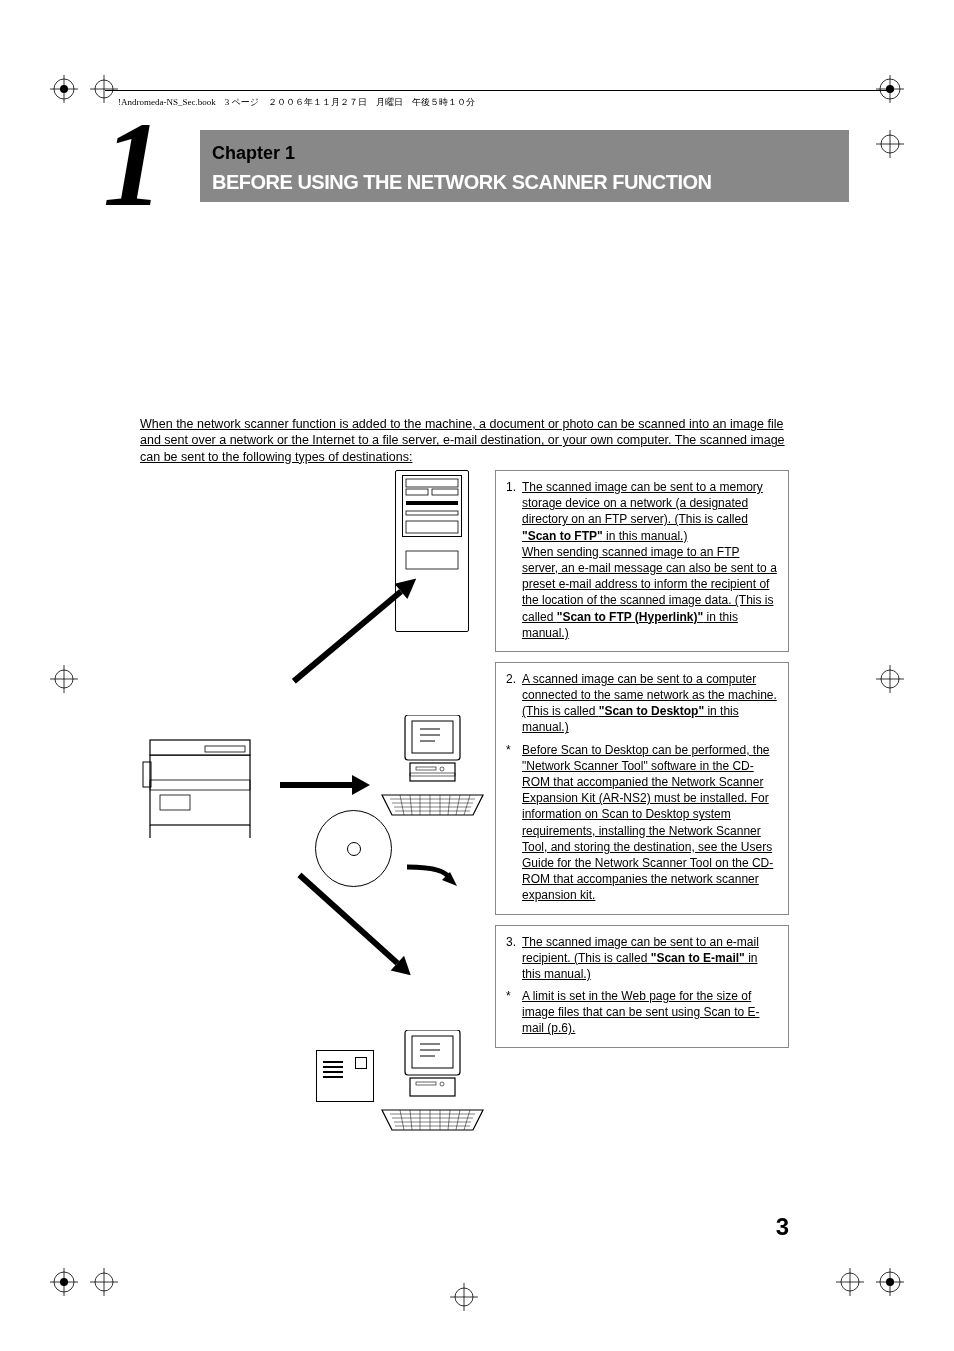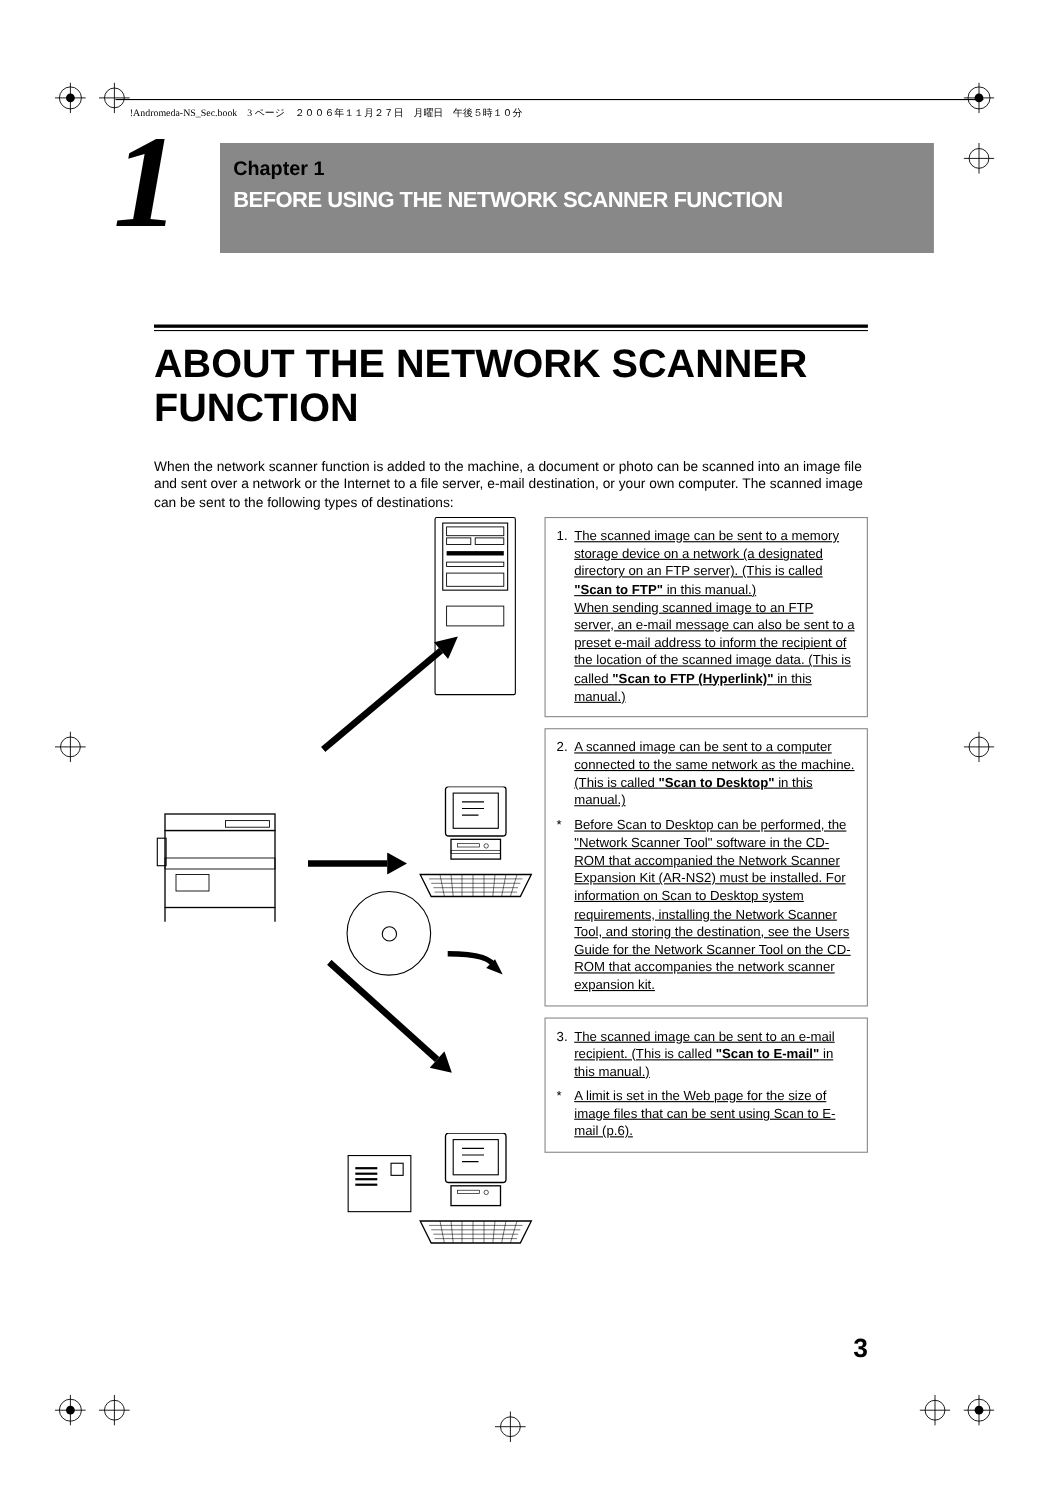--- a/index.html
+++ b/index.html
@@ -54,21 +54,21 @@
     top: 130px;
     left: 105px;
     right: 105px;
     height: 100px;
   }
   .header-shade {
     position: absolute;
     top: 0;
     left: 95px;
     right: 0;
-    height: 100px;
+    height: 72px;
     background: #888;
     box-sizing: border-box;
     padding: 14px 10px 10px 12px;
   }
   .chapter-label {
     color: #000;
     font-size: 18px;
     font-weight: bold;
     line-height: 1;
     margin-bottom: 10px;
@@ -111,20 +111,21 @@
     letter-spacing: 0px;
   }
 
   .intro-text {
     position: absolute;
     top: 416px;
     left: 140px;
     right: 165px;
     font-size: 12.5px;
     line-height: 1.3;
+    text-decoration: underline;
   }
 
   .content-area {
     position: absolute;
     top: 470px;
     left: 140px;
     right: 165px;
     display: flex;
   }
   .left-col {
@@ -328,24 +329,20 @@
   </div>
 
   <div class="header-block">
     <div class="header-shade">
       <div class="chapter-label">Chapter 1</div>
       <div class="chapter-title">BEFORE USING THE NETWORK SCANNER FUNCTION</div>
     </div>
     <div class="big-number">1</div>
   </div>
 
-  <div class="section-title-block">
-    <div class="section-rule-thick"></div>
-    <div class="section-title">ABOUT THE NETWORK SCANNER FUNCTION</div>
-  </div>
 
   <div class="intro-text">When the network scanner function is added to the machine, a document or photo can be scanned into an image file and sent over a network or the Internet to a file server, e-mail destination, or your own computer. The scanned image can be sent to the following types of destinations:</div>
 
   <div class="content-area">
     <div class="left-col">
 
       <div class="ill-server">
         <svg viewBox="0 0 72 160" style="position:absolute;top:0;left:0;">
           <rect x="10" y="8" width="52" height="8" fill="none" stroke="#000" stroke-width="0.8"></rect>
           <rect x="10" y="18" width="22" height="6" fill="none" stroke="#000" stroke-width="0.8"></rect>

